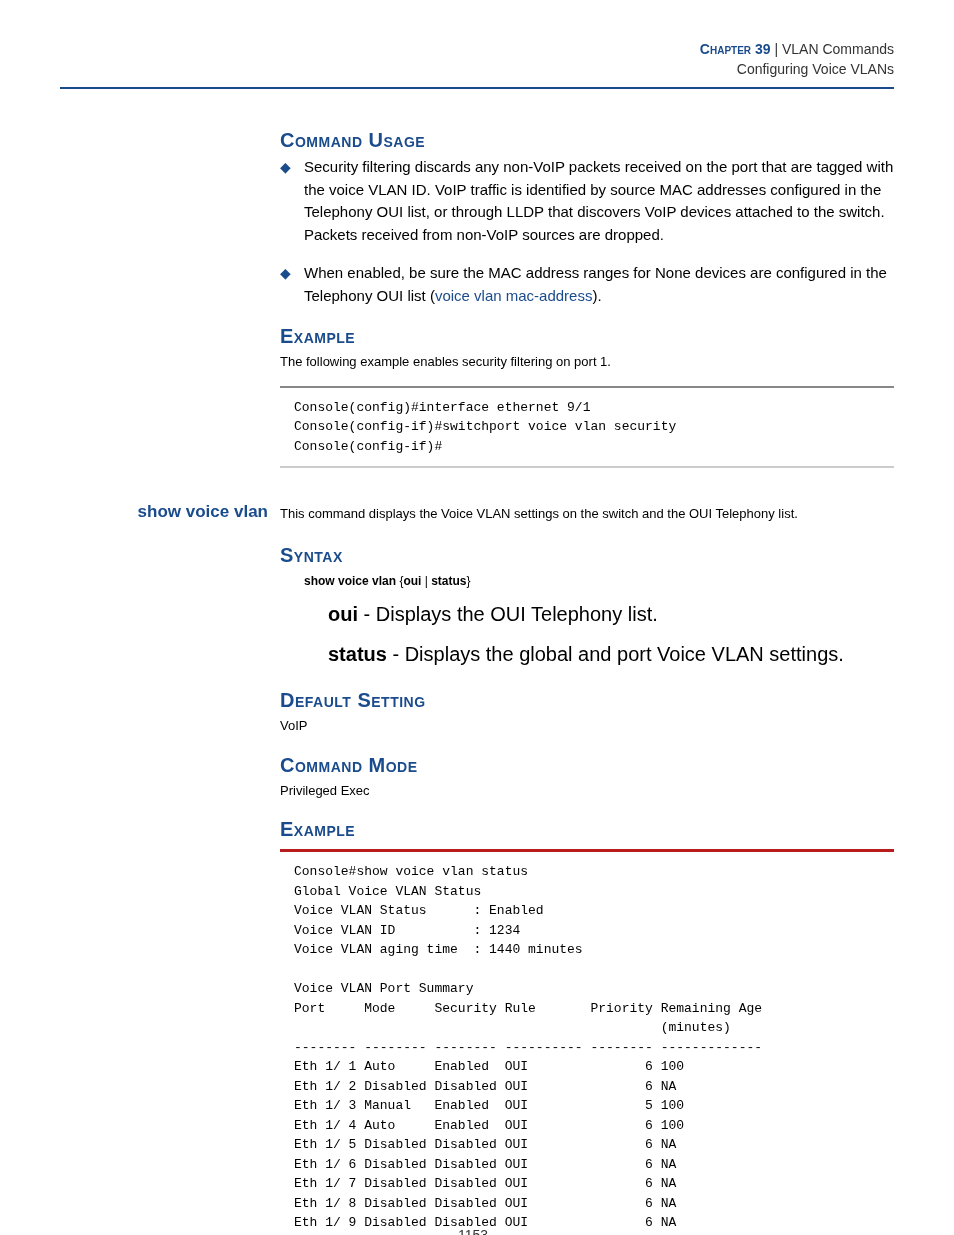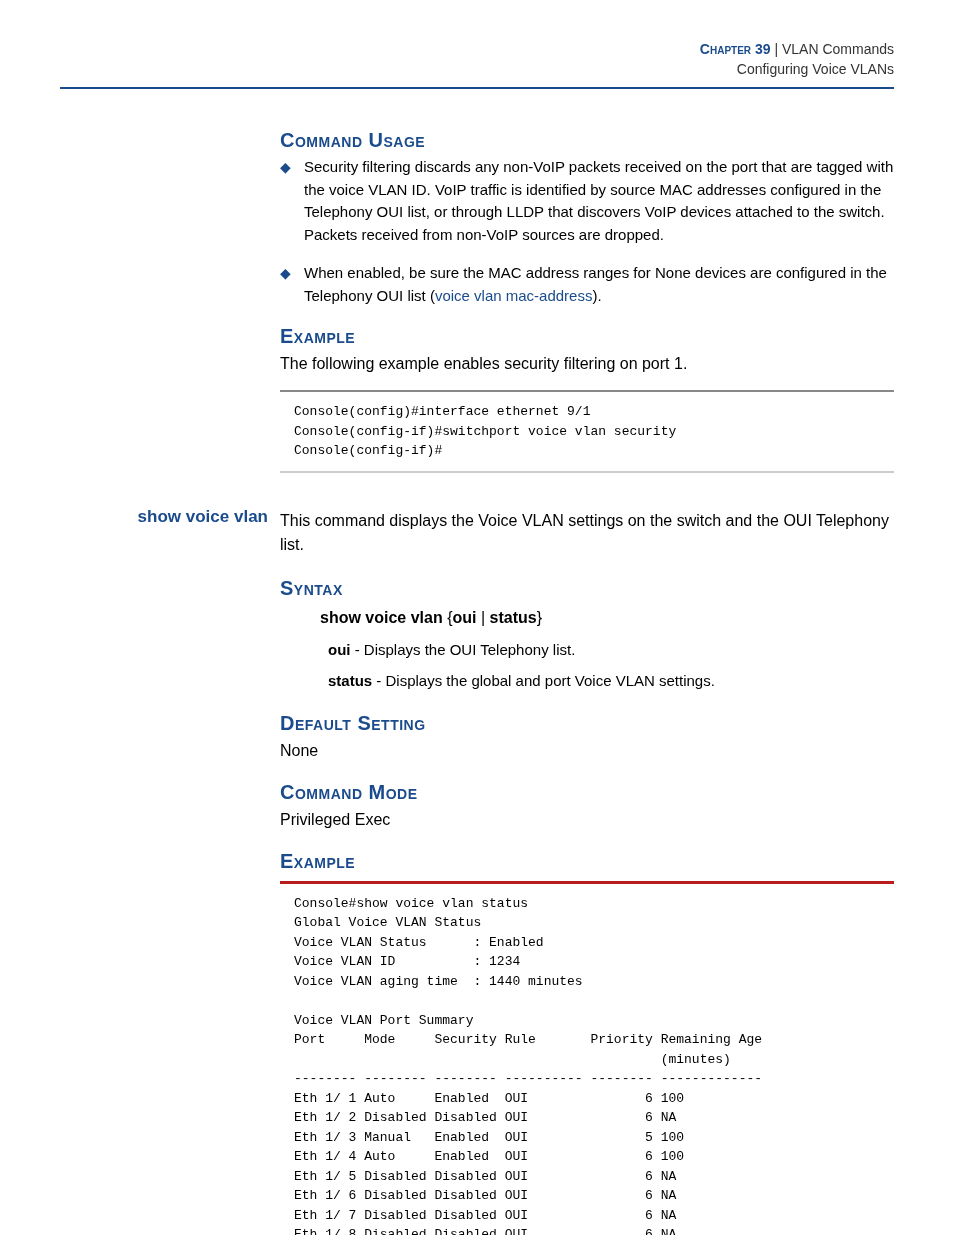--- a/index.html
+++ b/index.html
@@ -47,21 +47,21 @@
   }
   .section-head {
     color: #1a4b8c;
     font-weight: bold;
     font-variant: small-caps;
     font-size: 20px;
     margin: 18px 0 4px 0;
     letter-spacing: 0.5px;
   }
   .body-text {
-    font-size: 16px;
+    font-size: 13px;
     line-height: 1.5;
     margin: 2px 0 14px 0;
   }
   ul.diamond {
     list-style: none;
     padding: 0;
     margin: 0 0 10px 0;
   }
   ul.diamond li {
     position: relative;
@@ -114,28 +114,28 @@
     padding-right: 12px;
     box-sizing: border-box;
     color: #1a4b8c;
     font-weight: bold;
     font-size: 17px;
   }
   .cmd-body {
     flex: 1;
   }
   .syntax-line {
-    margin-left: 40px;
-    font-size: 16px;
+    margin-left: 24px;
+    font-size: 12px;
     line-height: 1.7;
     margin-bottom: 6px;
   }
   .syntax-param {
     margin-left: 48px;
-    font-size: 15px;
+    font-size: 20px;
     line-height: 1.7;
     margin-bottom: 6px;
   }
   .footer {
     position: absolute;
     bottom: 20px;
     left: 0;
     right: 8px;
     text-align: center;
     font-size: 14px;
@@ -181,21 +181,21 @@
         <b>show voice vlan</b><span> {</span><b>oui</b><span> | </span><b>status</b><span>}</span>
       </div>
       <div class="syntax-param">
         <b>oui</b><span> - Displays the OUI Telephony list.</span>
       </div>
       <div class="syntax-param">
         <b>status</b><span> - Displays the global and port Voice VLAN settings.</span>
       </div>
 
       <div class="section-head">Default Setting</div>
-      <div class="body-text">None</div>
+      <div class="body-text">VoIP</div>
 
       <div class="section-head">Command Mode</div>
       <div class="body-text">Privileged Exec</div>
 
       <div class="section-head">Example</div>
       <div class="code-block-open">Console#show voice vlan status
 Global Voice VLAN Status
 Voice VLAN Status      : Enabled
 Voice VLAN ID          : 1234
 Voice VLAN aging time  : 1440 minutes

